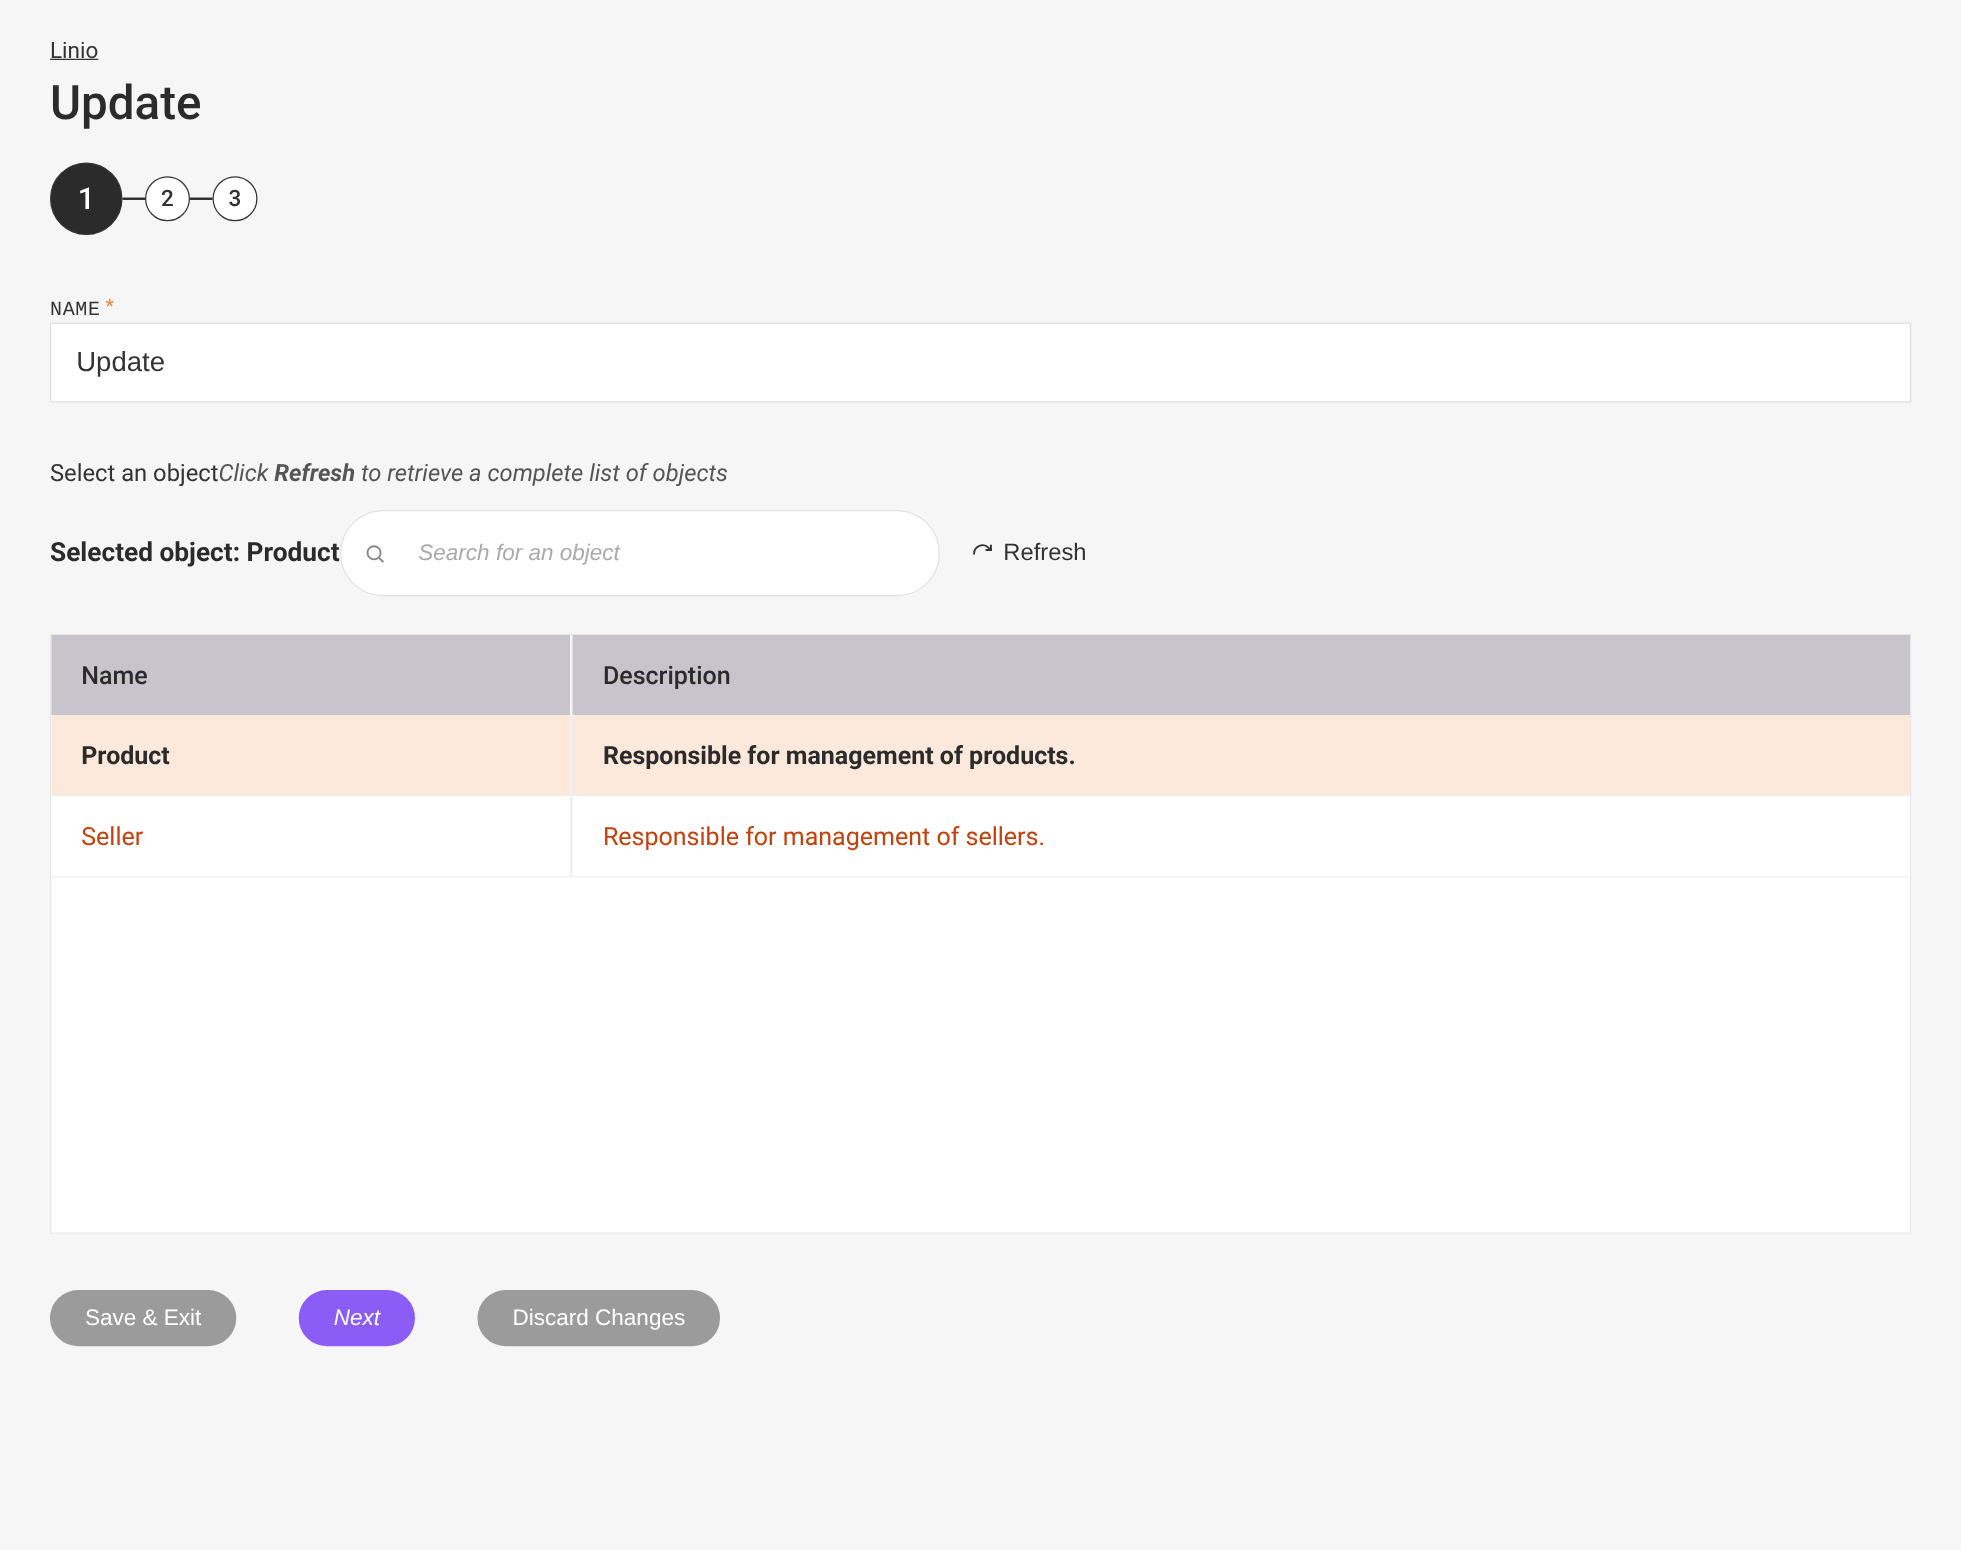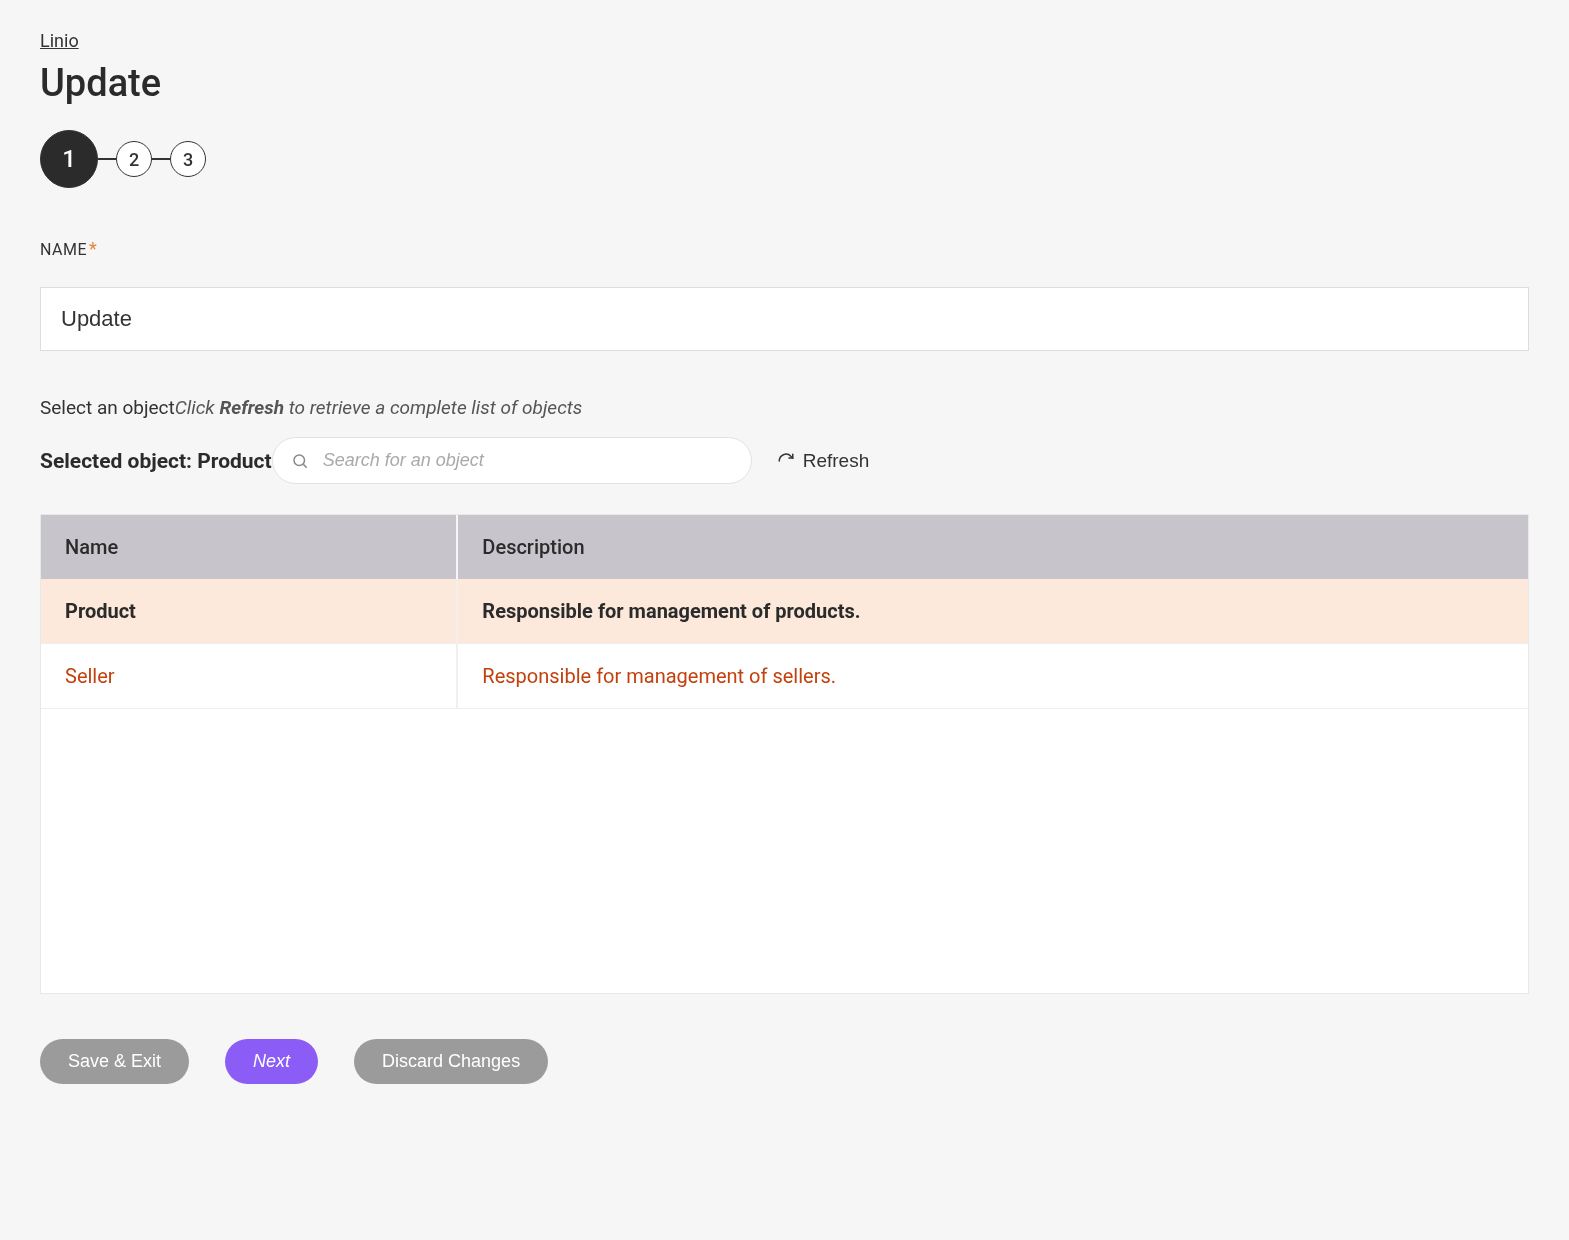--- a/index.html
+++ b/index.html
@@ -55,22 +55,23 @@
     }
     .step-connector {
       width: 18px;
       height: 2px;
       background: #333;
     }
     .field-label {
       font-size: 16px;
       letter-spacing: 0.5px;
       color: #333;
-      margin-bottom: 28px;
+      margin-bottom: 0;
       display: block;
+      font-family: Liberation Mono, monospace;
     }
     .required-star {
       color: #e98331;
       font-size: 18px;
       margin-left: 2px;
     }
     .text-input {
       width: 100%;
       padding: 18px 20px;
       font-size: 22px;
@@ -106,22 +107,23 @@
       align-items: center;
       gap: 25px;
     }
     .search-wrapper {
       position: relative;
       display: flex;
       align-items: center;
       background: #fff;
       border: 1px solid #e2e2e2;
       border-radius: 999px;
-      padding: 12px 18px;
+      padding: 23px 18px;
       width: 480px;
+      gap: 12px;
     }
     .search-icon {
       width: 18px;
       height: 18px;
       margin-right: 14px;
       display: flex;
       align-items: center;
       justify-content: center;
     }
     .search-input {
@@ -192,21 +194,21 @@
       border-right: 2px solid #f0f0f0;
       border-bottom: 1px solid #eee;
       background: #fff;
     }
     tbody td:last-child {
       border-right: none;
     }
     .button-row {
       margin-top: 45px;
       display: flex;
-      gap: 36px;
+      gap: 50px;
     }
     .btn {
       border: none;
       border-radius: 999px;
       padding: 12px 28px;
       font-size: 18px;
       font-weight: 500;
       cursor: pointer;
       color: #fff;
     }

